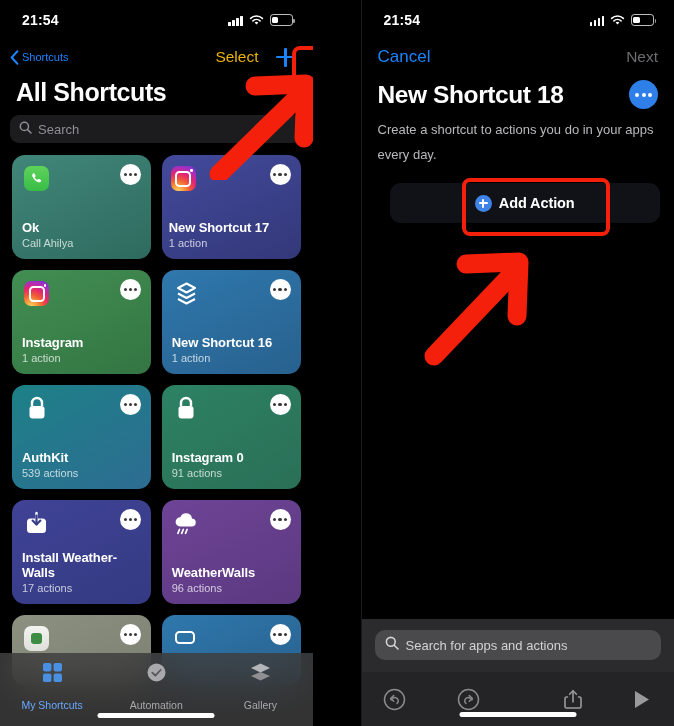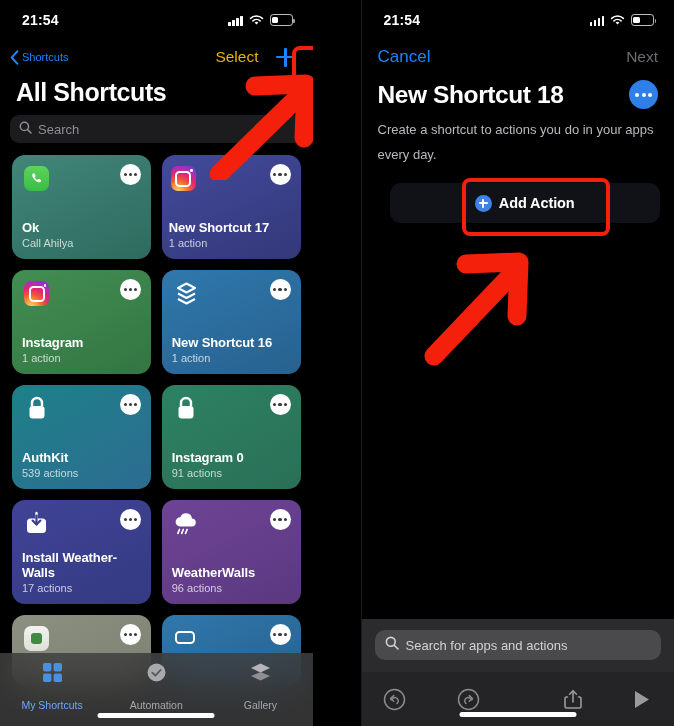--- a/index.html
+++ b/index.html
@@ -296,21 +296,21 @@
               <span></span>
               <span></span>
             </div>
         </div>
         <div>
           <div class="cname">Install Weather-Walls</div>
           <div class="csub">17 actions</div>
         </div>
       </div>
 
-      <div class="card" style="background:linear-gradient(155deg,#6e4496,#5b3880);border-radius:12px;">
+      <div class="card" style="background:linear-gradient(155deg,#6e4496,#5b3880);">
         <div class="toprow">
           <div class="cicon">
             <svg width="28" height="26" viewBox="0 0 28 26">
                 <path d="M8 15.5a4.6 4.6 0 0 1 .4-9.2A6 6 0 0 1 20 7.4a4 4 0 0 1-.6 8.1z" fill="#fff"></path>
                 <path d="M7.5 18.5l-1.6 3.8M11.3 18.5l-1.6 3.8M15.1 18.5l-1.6 3.8" stroke="#fff" stroke-width="1.7" stroke-linecap="round"></path>
               </svg>
           </div>
           <div class="more">
               <span></span>
               <span></span>

